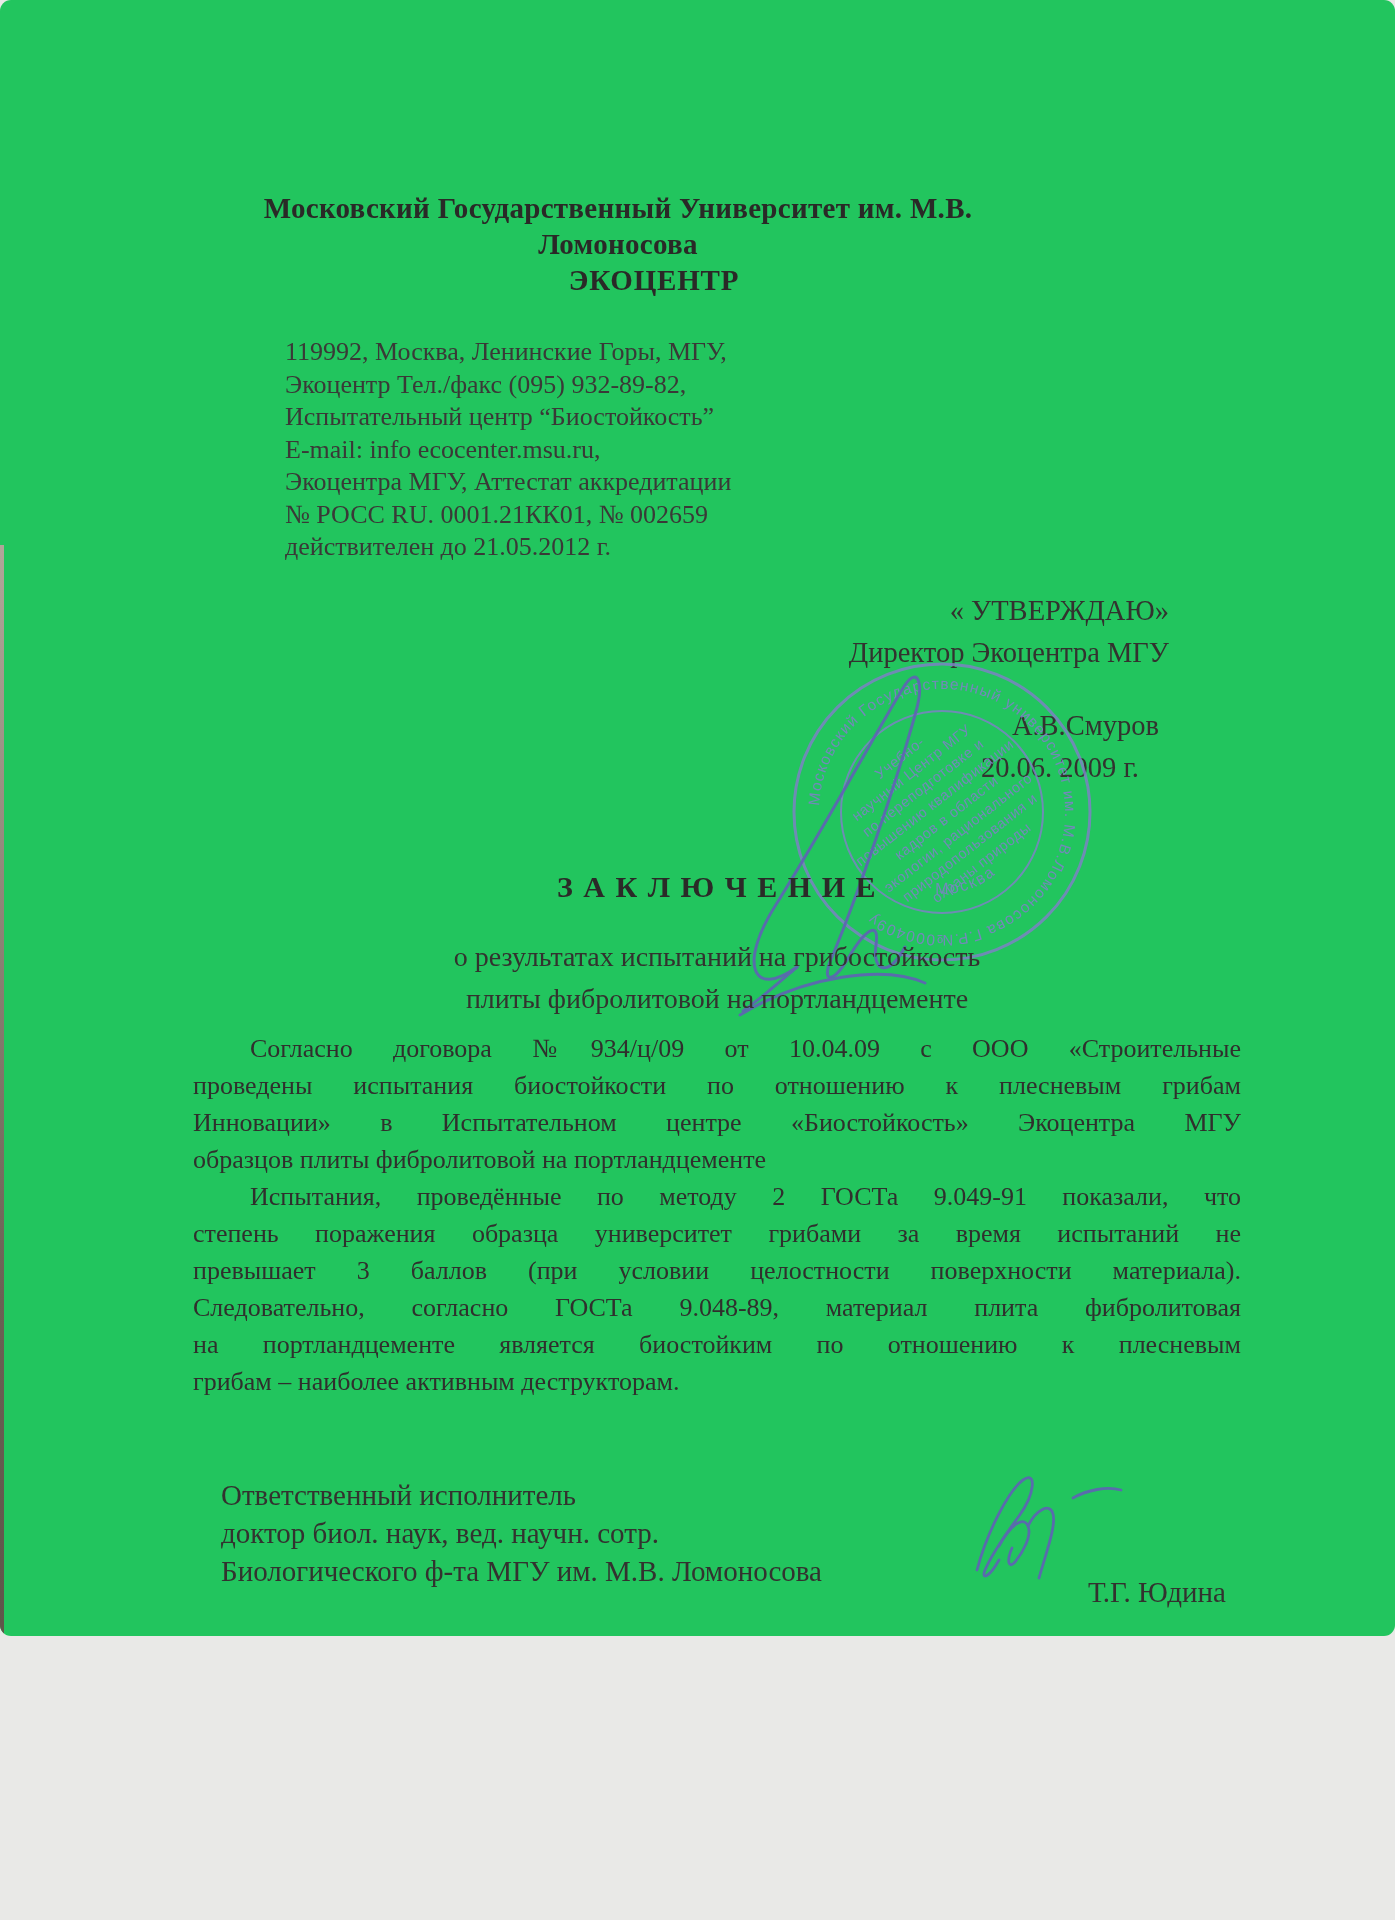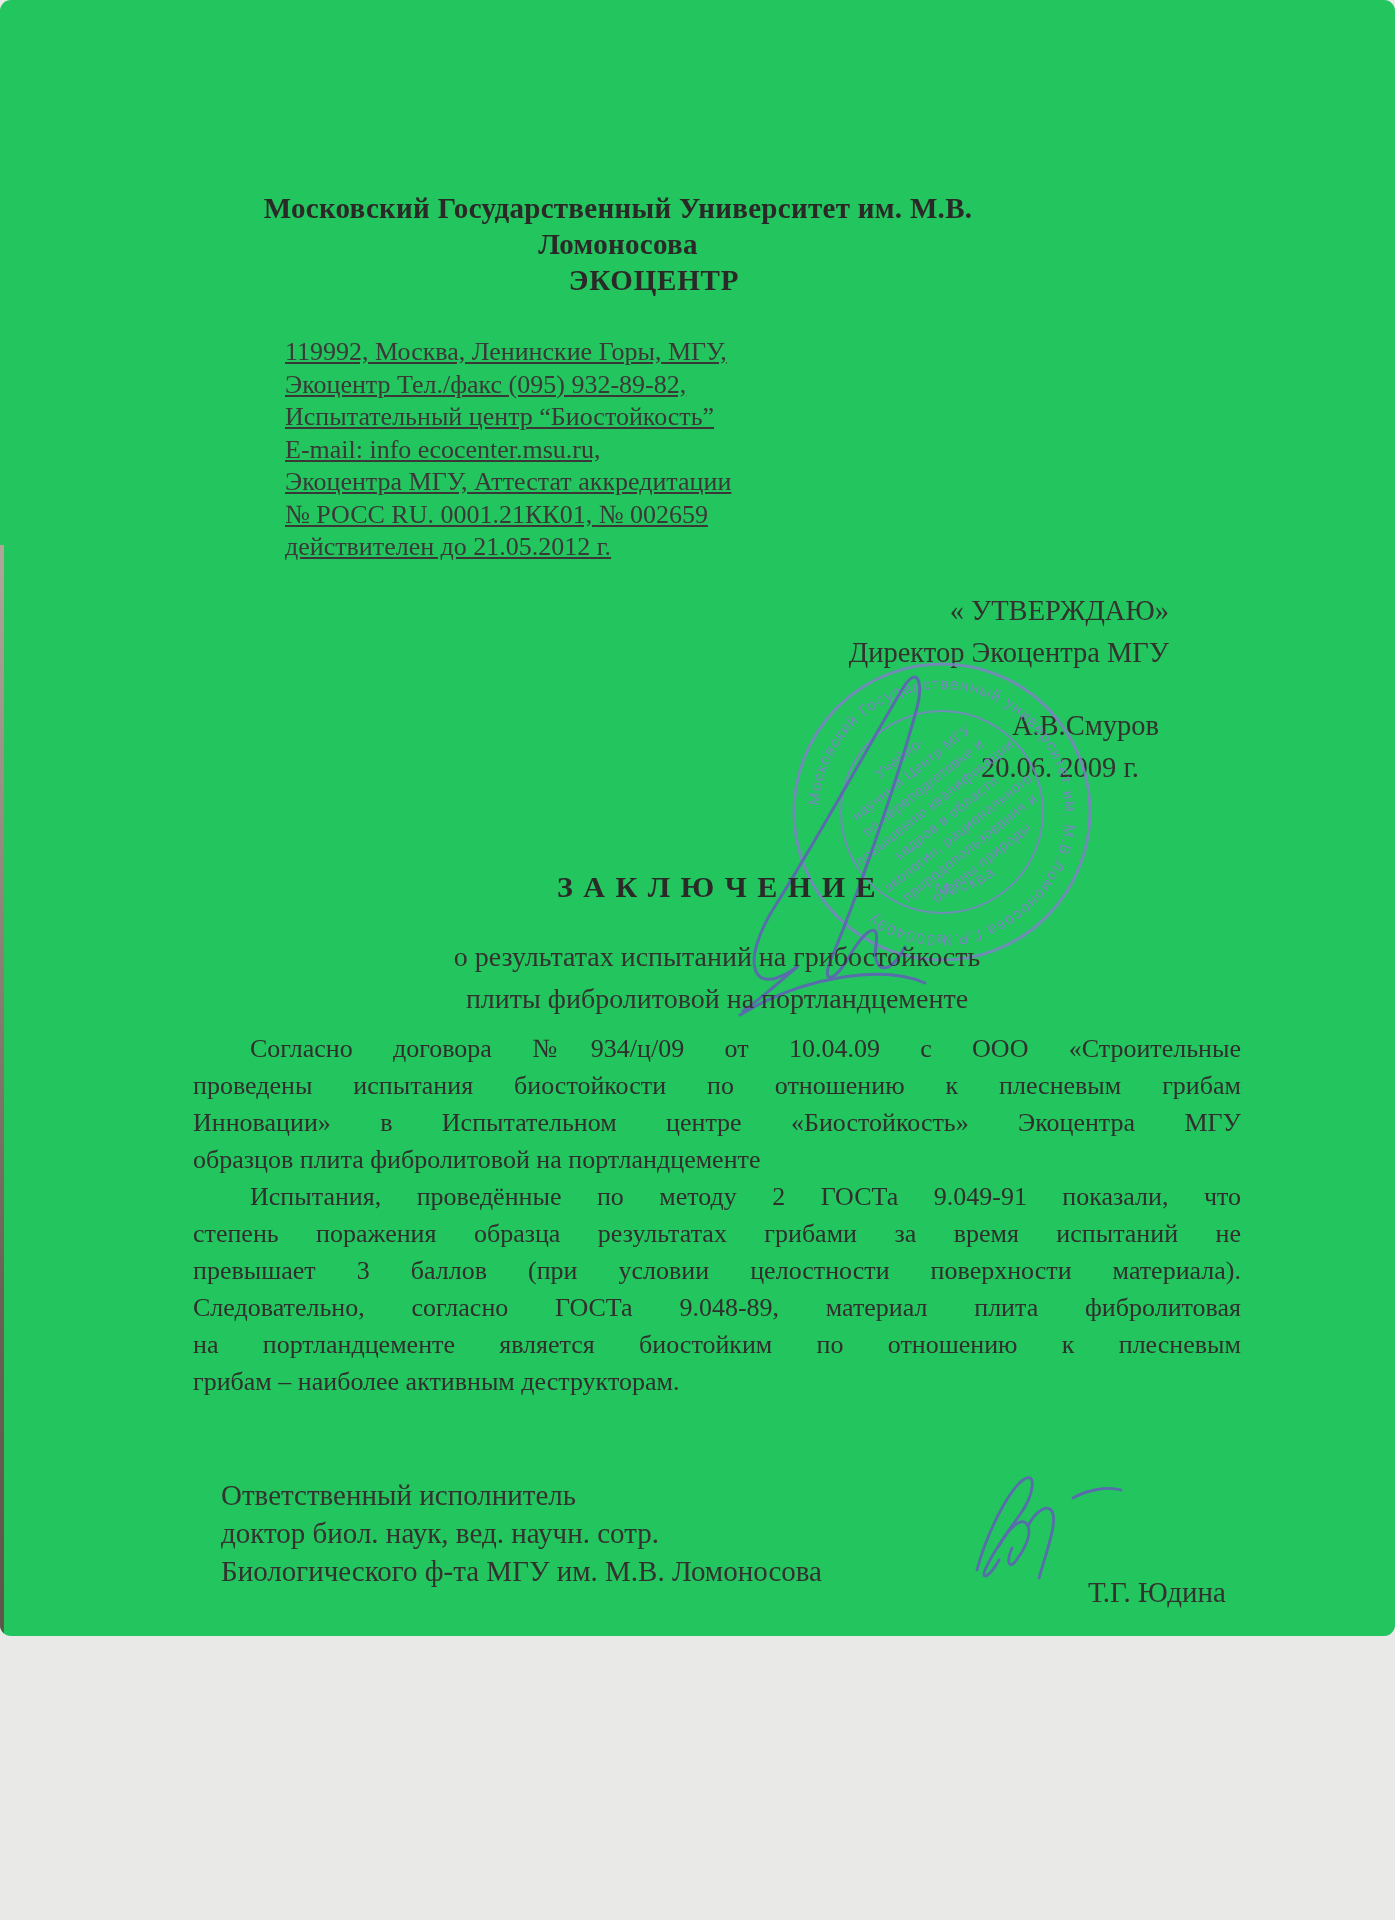--- a/index.html
+++ b/index.html
@@ -23,21 +23,21 @@
     background:#6e6353;border-radius:2px;
   }
   .header{
     position:absolute;top:190px;left:183px;width:870px;
     text-align:center;font-weight:bold;font-size:29px;line-height:36px;
     color:#2a2927;letter-spacing:0.3px;
   }
   .header .line2{position:relative;left:36px;letter-spacing:0.8px;}
   .contact{
     position:absolute;top:336px;left:285px;
-    font-size:26px;line-height:32.5px;color:#3a3937;text-decoration:underline;
+    font-size:26px;line-height:32.5px;color:#3a3937;
   }
   .approval{
     position:absolute;top:590px;right:226px;
     text-align:right;font-size:28.5px;line-height:42px;color:#33322f;
   }
   .approval .name{margin-top:31px;margin-right:10px;}
   .approval .date{margin-right:30px;}
   .stamp-wrap{position:absolute;left:782px;top:652px;width:320px;height:320px;}
   .sig1-wrap{position:absolute;left:735px;top:635px;width:270px;height:400px;}
   .doc-title{
@@ -145,25 +145,25 @@
   <div class="subtitle">
     <div>о результатах испытаний на грибостойкость</div>
     <div>плиты фибролитовой на портландцементе</div>
   </div>
 
   <div class="body-text">
     <div>
       <div class="jline first">Согласно  договора  №934/ц/09  от  10.04.09  с  ООО  «Строительные</div>
       <div class="jline">проведены  испытания  биостойкости  по  отношению  к  плесневым  грибам</div>
       <div class="jline">Инновации»  в  Испытательном  центре  «Биостойкость»  Экоцентра  МГУ</div>
-      <div class="jline last">образцов плита фибролитовой на портландцементе</div>
+      <div class="jline last">образцов плиты фибролитовой на портландцементе</div>
     </div>
     <div>
       <div class="jline first">Испытания,  проведённые  по  методу  2  ГОСТа  9.049-91  показали,  что</div>
-      <div class="jline">степень  поражения  образца  результатах  грибами  за  время  испытаний  не</div>
+      <div class="jline">степень  поражения  образца  университет  грибами  за  время  испытаний  не</div>
       <div class="jline">превышает  3  баллов  (при  условии  целостности  поверхности  материала).</div>
       <div class="jline">Следовательно,  согласно  ГОСТа  9.048-89,  материал  плита  фибролитовая</div>
       <div class="jline">на  портландцементе  является  биостойким  по  отношению  к  плесневым</div>
       <div class="jline last">грибам – наиболее активным деструкторам.</div>
     </div>
   </div>
 
   <div class="signoff">
     <div>Ответственный исполнитель</div>
     <div>доктор биол. наук, вед. научн. сотр.</div>

